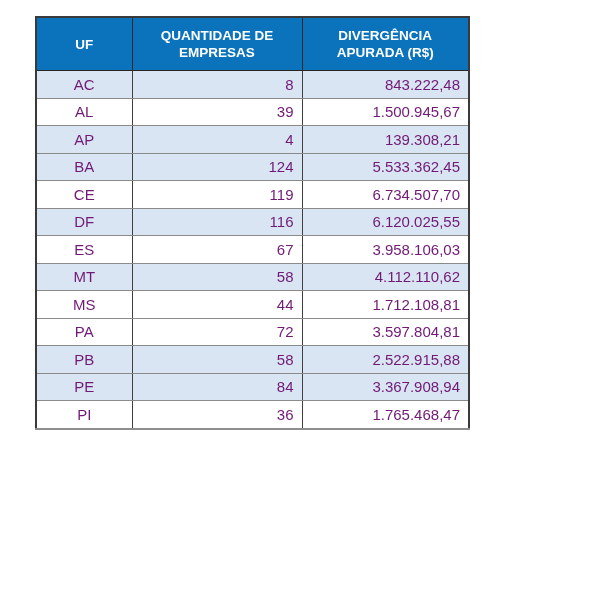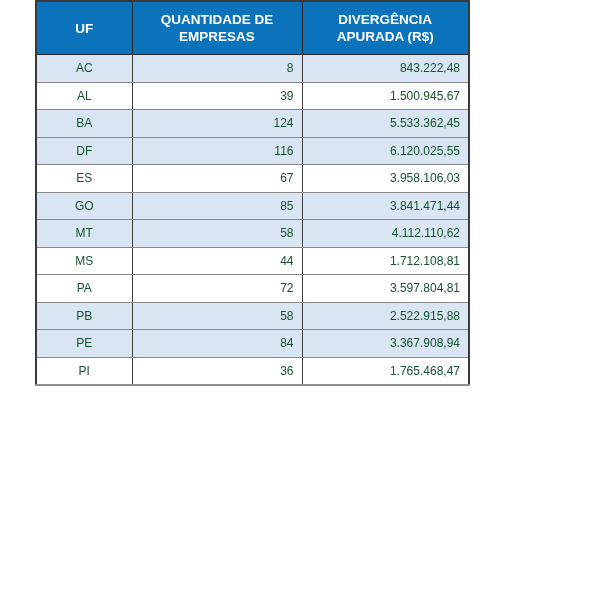--- a/index.html
+++ b/index.html
@@ -7,21 +7,21 @@
     padding: 0;
     width: 610px;
     height: 592px;
     background: #ffffff;
     overflow: hidden;
     font-family: "Liberation Sans", sans-serif;
   }
   .table-wrap {
     position: absolute;
     left: 35px;
-    top: 0;
+    top: 16px;
     border-radius: 28px;
   }
   table.uf-table {
     border-collapse: collapse;
     table-layout: fixed;
     border: 2px solid #3a3a3a;
     border-bottom-color: #8e8e8e;
   }
   col.c-uf  { width: 96px; }
   col.c-qt  { width: 170px; }
@@ -33,22 +33,22 @@
     font-size: 13.5px;
     line-height: 17px;
     height: 52px;
     text-align: center;
     vertical-align: middle;
     border: 1px solid #262626;
     padding: 0 6px;
   }
   td {
     height: 26.5px;
-    font-size: 12px;
-    color: #14532d;
+    font-size: 15px;
+    color: #701a75;
     vertical-align: middle;
     border-left: 1px solid #3f3f3f;
     border-right: 1px solid #3f3f3f;
     border-bottom: 1px solid #8a8a8a;
     padding: 0;
     background: #ffffff;
   }
   tr.alt td { background: #d9e5f2; }
   td.cell-uf  { text-align: center; }
   td.cell-num { text-align: right; padding-right: 8px; }
@@ -75,38 +75,43 @@
     <td class="cell-uf">AC</td>
     <td class="cell-num">8</td>
     <td class="cell-num">843.222,48</td>
   </tr>
         <tr>
     <td class="cell-uf">AL</td>
     <td class="cell-num">39</td>
     <td class="cell-num">1.500.945,67</td>
   </tr>
         <tr class="alt">
+    <td class="cell-uf">AP</td>
+    <td class="cell-num">4</td>
+    <td class="cell-num">139.308,21</td>
+  </tr>
+        <tr class="alt">
     <td class="cell-uf">BA</td>
     <td class="cell-num">124</td>
     <td class="cell-num">5.533.362,45</td>
+  </tr>
+        <tr>
+    <td class="cell-uf">CE</td>
+    <td class="cell-num">119</td>
+    <td class="cell-num">6.734.507,70</td>
   </tr>
         <tr class="alt">
     <td class="cell-uf">DF</td>
     <td class="cell-num">116</td>
     <td class="cell-num">6.120.025,55</td>
   </tr>
         <tr>
     <td class="cell-uf">ES</td>
     <td class="cell-num">67</td>
     <td class="cell-num">3.958.106,03</td>
-  </tr>
-        <tr class="alt">
-    <td class="cell-uf">GO</td>
-    <td class="cell-num">85</td>
-    <td class="cell-num">3.841.471,44</td>
   </tr>
         <tr class="alt">
     <td class="cell-uf">MT</td>
     <td class="cell-num">58</td>
     <td class="cell-num">4.112.110,62</td>
   </tr>
         <tr>
     <td class="cell-uf">MS</td>
     <td class="cell-num">44</td>
     <td class="cell-num">1.712.108,81</td>

